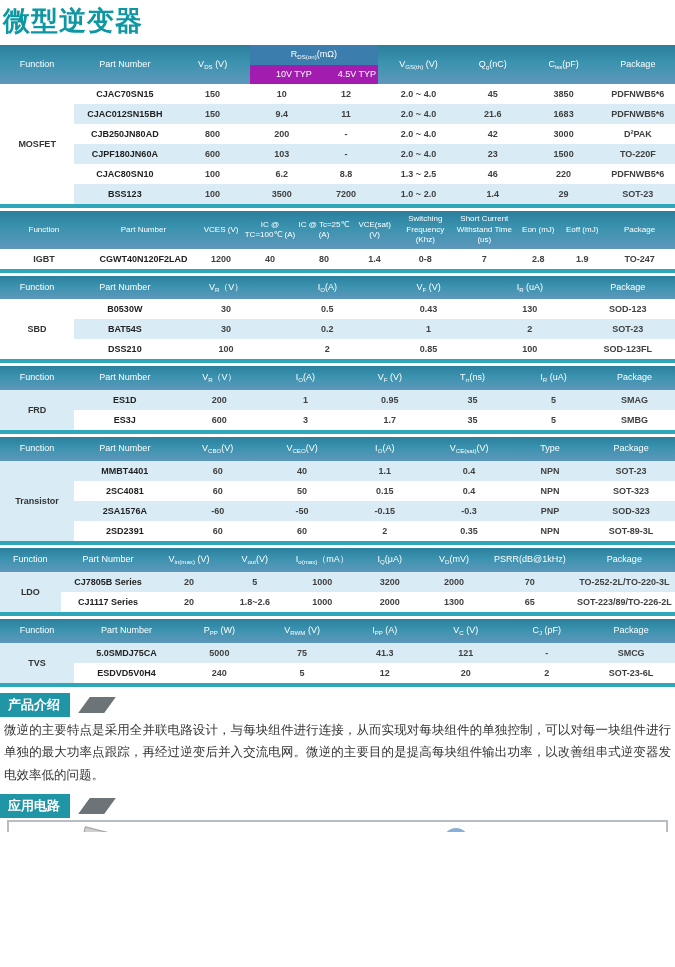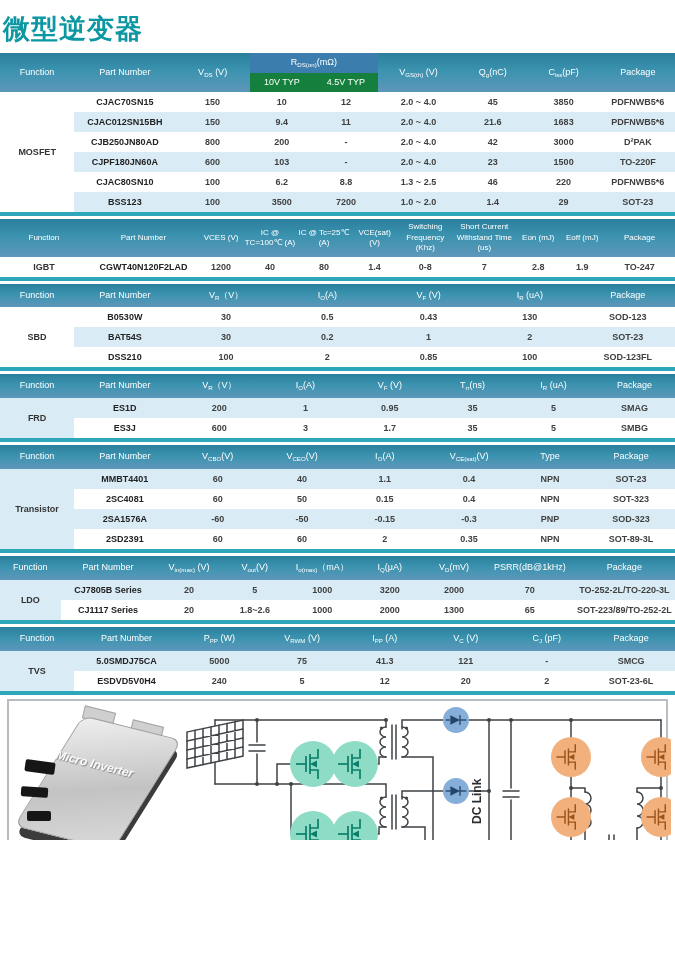--- a/index.html
+++ b/index.html
@@ -1,25 +1,25 @@
 <!DOCTYPE html>
 <html><head>
 <meta charset="utf-8">
 <style>
   html,body{margin:0;padding:0;background:#fff;}
   .page{position:relative;width:675px;height:832px;overflow:hidden;background:#fff;
-        font-family:"Liberation Sans","DejaVu Sans",sans-serif;margin-top:8px;}
+        font-family:"Liberation Sans","DejaVu Sans",sans-serif;}
   .title{margin:3px 0 6px 3px;font-size:27px;font-weight:bold;color:#0d97a3;letter-spacing:1px;}
   
   .spec-table{width:675px;border-collapse:collapse;table-layout:fixed;text-align:center;
               border-bottom:4px solid #2fa7bb;margin-bottom:3px;}
   .spec-table th{background:linear-gradient(180deg,#2a7f9d 0%,#3b93af 45%,#5e97bb 100%);
               color:#fff;font-weight:normal;font-size:9px;padding:6px 2px;line-height:1.3;}
   .spec-table th.grp{background:#3b7eae;padding:4px 2px;}
-  .spec-table th.sub{background:#15803d;padding:4px 2px;}
+  .spec-table th.sub{background:#a21caf;padding:4px 2px;text-align:right;}
   .spec-table.tall th{font-size:8px;padding:3px 1px;}
   .spec-table td{padding:3px 2px;font-size:9px;font-weight:bold;color:#3f3f3f;height:14px;}
   .spec-table tr.shaded td{background:#d9ecf6;}
   .spec-table td.fn{background:#fff;color:#333;}
   .spec-table td.part{color:#222;}
   sub{font-size:0.68em;vertical-align:-0.3em;}
   
   .badge-row{position:relative;height:22px;margin:6px 0 2px 0;}
   .badge{position:relative;z-index:1;display:inline-block;background:#2095a5;color:#fff;
          font-weight:bold;font-size:13px;padding:3px 10px 3px 8px;}
@@ -385,21 +385,21 @@
             <td class="val">TO-252-2L/TO-220-3L</td>
           </tr>
           <tr>
             <td class="part">CJ1117 Series</td>
             <td class="val">20</td>
             <td class="val">1.8~2.6</td>
             <td class="val">1000</td>
             <td class="val">2000</td>
             <td class="val">1300</td>
             <td class="val">65</td>
-            <td class="val">SOT-223/89/TO-252-2L</td>
+            <td class="val">SOT-223/89/TO-226-2L</td>
           </tr>
         </tbody>
       </table>
       <table class="spec-table">
         <colgroup>
           <col style="width: 11%;">
           <col style="width: 15.5%;">
           <col style="width: 12%;">
           <col style="width: 12.5%;">
           <col style="width: 12%;">
@@ -436,21 +436,30 @@
             <td class="val">5</td>
             <td class="val">12</td>
             <td class="val">20</td>
             <td class="val">2</td>
             <td class="val">SOT-23-6L</td>
           </tr>
         </tbody>
       </table>
     </div>
 
-
+  <div class="badge-row">
+    <span class="badge-tail"></span>
+    <span class="badge">产品介绍</span>
+  </div>
+  <p class="intro">微逆的主要特点是采用全并联电路设计，与每块组件进行连接，从而实现对每块组件的单独控制，可以对每一块组件进行单独的最大功率点跟踪，再经过逆变后并入交流电网。微逆的主要目的是提高每块组件输出功率，以改善组串式逆变器发电效率低的问题。</p>
+
+  <div class="badge-row">
+    <span class="badge-tail"></span>
+    <span class="badge">应用电路</span>
+  </div>
 
   <div class="circuit-box">
 
     <div class="inv-photo">
       <span class="inv-tab" style="left:64px;top:4px;"></span>
       <span class="inv-tab" style="left:112px;top:18px;"></span>
       <div class="inv-plate"></div>
       <div class="inv-text">Micro Inverter</div>
       <span class="inv-conn" style="left:6px;top:56px;width:30px;height:12px;transform:rotate(8deg);"></span>
       <span class="inv-conn" style="left:2px;top:82px;width:27px;height:10px;transform:rotate(4deg);"></span>

